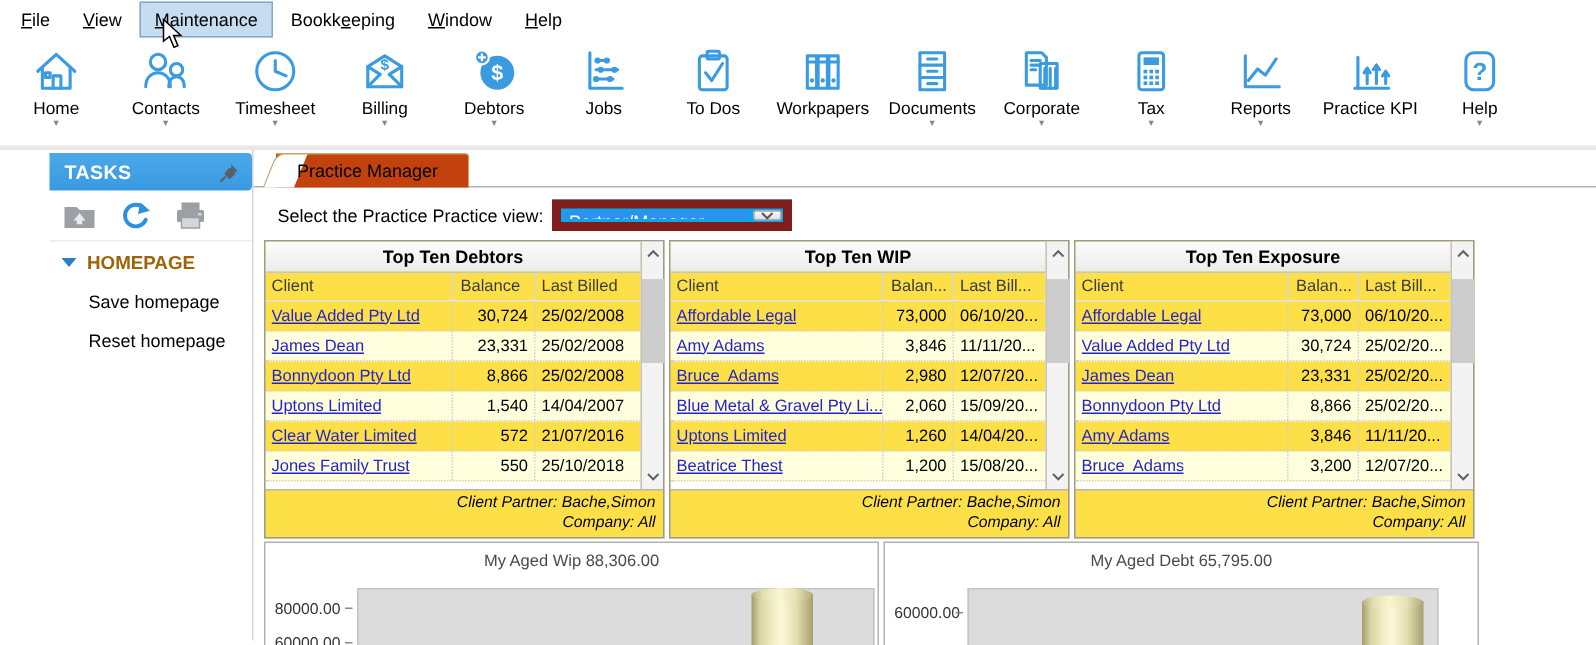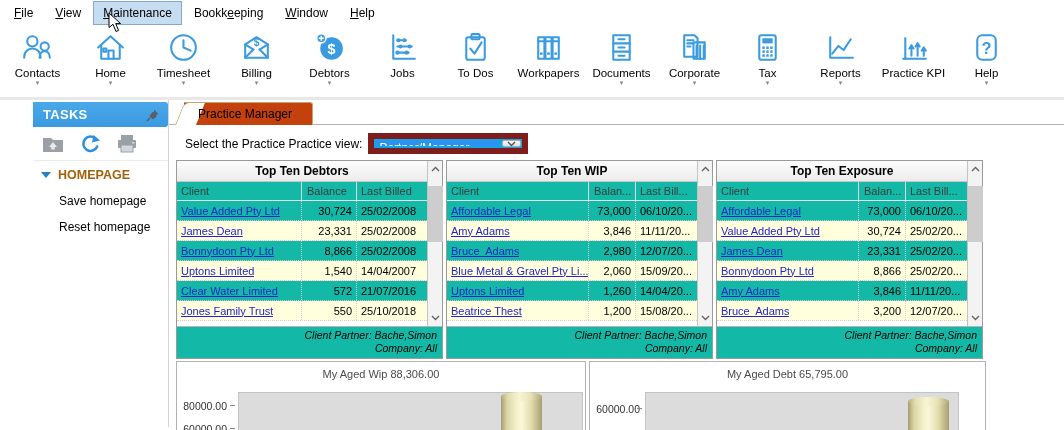--- a/index.html
+++ b/index.html
@@ -48,21 +48,21 @@
 
   .view-row { display:flex; align-items:center; margin:8px 0 0 16px; font-size:12px; height:21px; }
   .combo { display:flex; width:160px; height:21px; border:6px solid #7f1d1d; background:#0ea5e9; margin-left:6px; }
   .combo-sel { flex:1; margin:2px; background:#2e90f0; color:#fff; font-size:12px; line-height:15px; padding-left:3px;
                white-space:nowrap; overflow:hidden; }
   .combo-btn { width:19px; margin:1px; border:1px solid #abadb3; border-radius:2px;
                background:linear-gradient(#fdfdfd,#e0e0e0); display:flex; align-items:center; justify-content:center; }
 
   
   .tables { display:flex; gap:3px; margin:6px 0 0 7px; }
-  .pm-table { width:267px; border:1px solid #9a9a9a; background:#14b8a6; display:flex; flex-direction:column; font-size:11px; }
+  .pm-table { width:267px; border:1px solid #9a9a9a; background:#fde047; display:flex; flex-direction:column; font-size:11px; }
   .pm-body { display:flex; }
   .pm-content { flex:1; overflow:hidden; }
   .pm-caption { height:21px; line-height:21px; text-align:center; font-weight:bold; font-size:12px;
                 background:linear-gradient(#fcfcfc,#ececec); border-bottom:1px solid #c6c6c6; }
   .pm-hdr { display:flex; height:19px; align-items:center; color:#3c3c3c; border-bottom:1px solid #e4e4e4; }
   .pm-hdr .cell-client, .pm-hdr .cell-bal { border-right:1px solid #d8d8d8; }
   .pm-row { display:flex; height:20px; align-items:center; border-bottom:1px dotted #cfcfcf; }
   .pm-row:nth-child(even) { background:#ffffde; }
   .pm-row .cell-client, .pm-row .cell-bal { border-right:1px dotted #cfcfcf; }
   .cell-client { flex:1; padding-left:4px; overflow:hidden; white-space:nowrap; align-self:stretch; display:flex; align-items:center; }
@@ -112,37 +112,37 @@
 </div>
 
 <svg class="cursor" width="15" height="21">
   <polygon points="1,1 1,15.5 5,12.3 8,19.5 10.6,18.4 7.7,11.6 12.6,11.6" fill="#fff" stroke="#000" stroke-width="1"></polygon>
 </svg>
 
 <div class="toolbar">
 
   <div class="tb-item">
     <svg viewBox="0 0 36 36">
+      <path class="ic" d="M6 18 L18 7 L30 18"></path>
+        <path class="ic" d="M9 16 V29 H27 V16"></path>
+      <path class="ic" d="M16 29 V21 H21 V29"></path>
+        <rect class="ic" x="11" y="19" width="3" height="3"></rect>
+    </svg>
+    <div class="tb-label">Home</div>
+    <div class="tb-caret">▾</div>
+  </div>
+
+  <div class="tb-item">
+    <svg viewBox="0 0 36 36">
       <circle class="ic" cx="13" cy="12" r="5"></circle>
         <path class="ic" d="M5 28 c0-6 4-9 8-9 s8 3 8 9"></path>
       <circle class="ic" cx="25" cy="17" r="4"></circle>
         <path class="ic" d="M20 28 c0-4.5 2.5-6.5 5-6.5 s5 2 5 6.5"></path>
     </svg>
     <div class="tb-label">Contacts</div>
-    <div class="tb-caret">▾</div>
-  </div>
-
-  <div class="tb-item">
-    <svg viewBox="0 0 36 36">
-      <path class="ic" d="M6 18 L18 7 L30 18"></path>
-        <path class="ic" d="M9 16 V29 H27 V16"></path>
-      <path class="ic" d="M16 29 V21 H21 V29"></path>
-        <rect class="ic" x="11" y="19" width="3" height="3"></rect>
-    </svg>
-    <div class="tb-label">Home</div>
     <div class="tb-caret">▾</div>
   </div>
 
   <div class="tb-item">
     <svg viewBox="0 0 36 36">
       <circle class="ic" cx="18" cy="18" r="12"></circle>
         <path class="ic" d="M18 11 V18 L25 21"></path>
     </svg>
     <div class="tb-label">Timesheet</div>
     <div class="tb-caret">▾</div>

